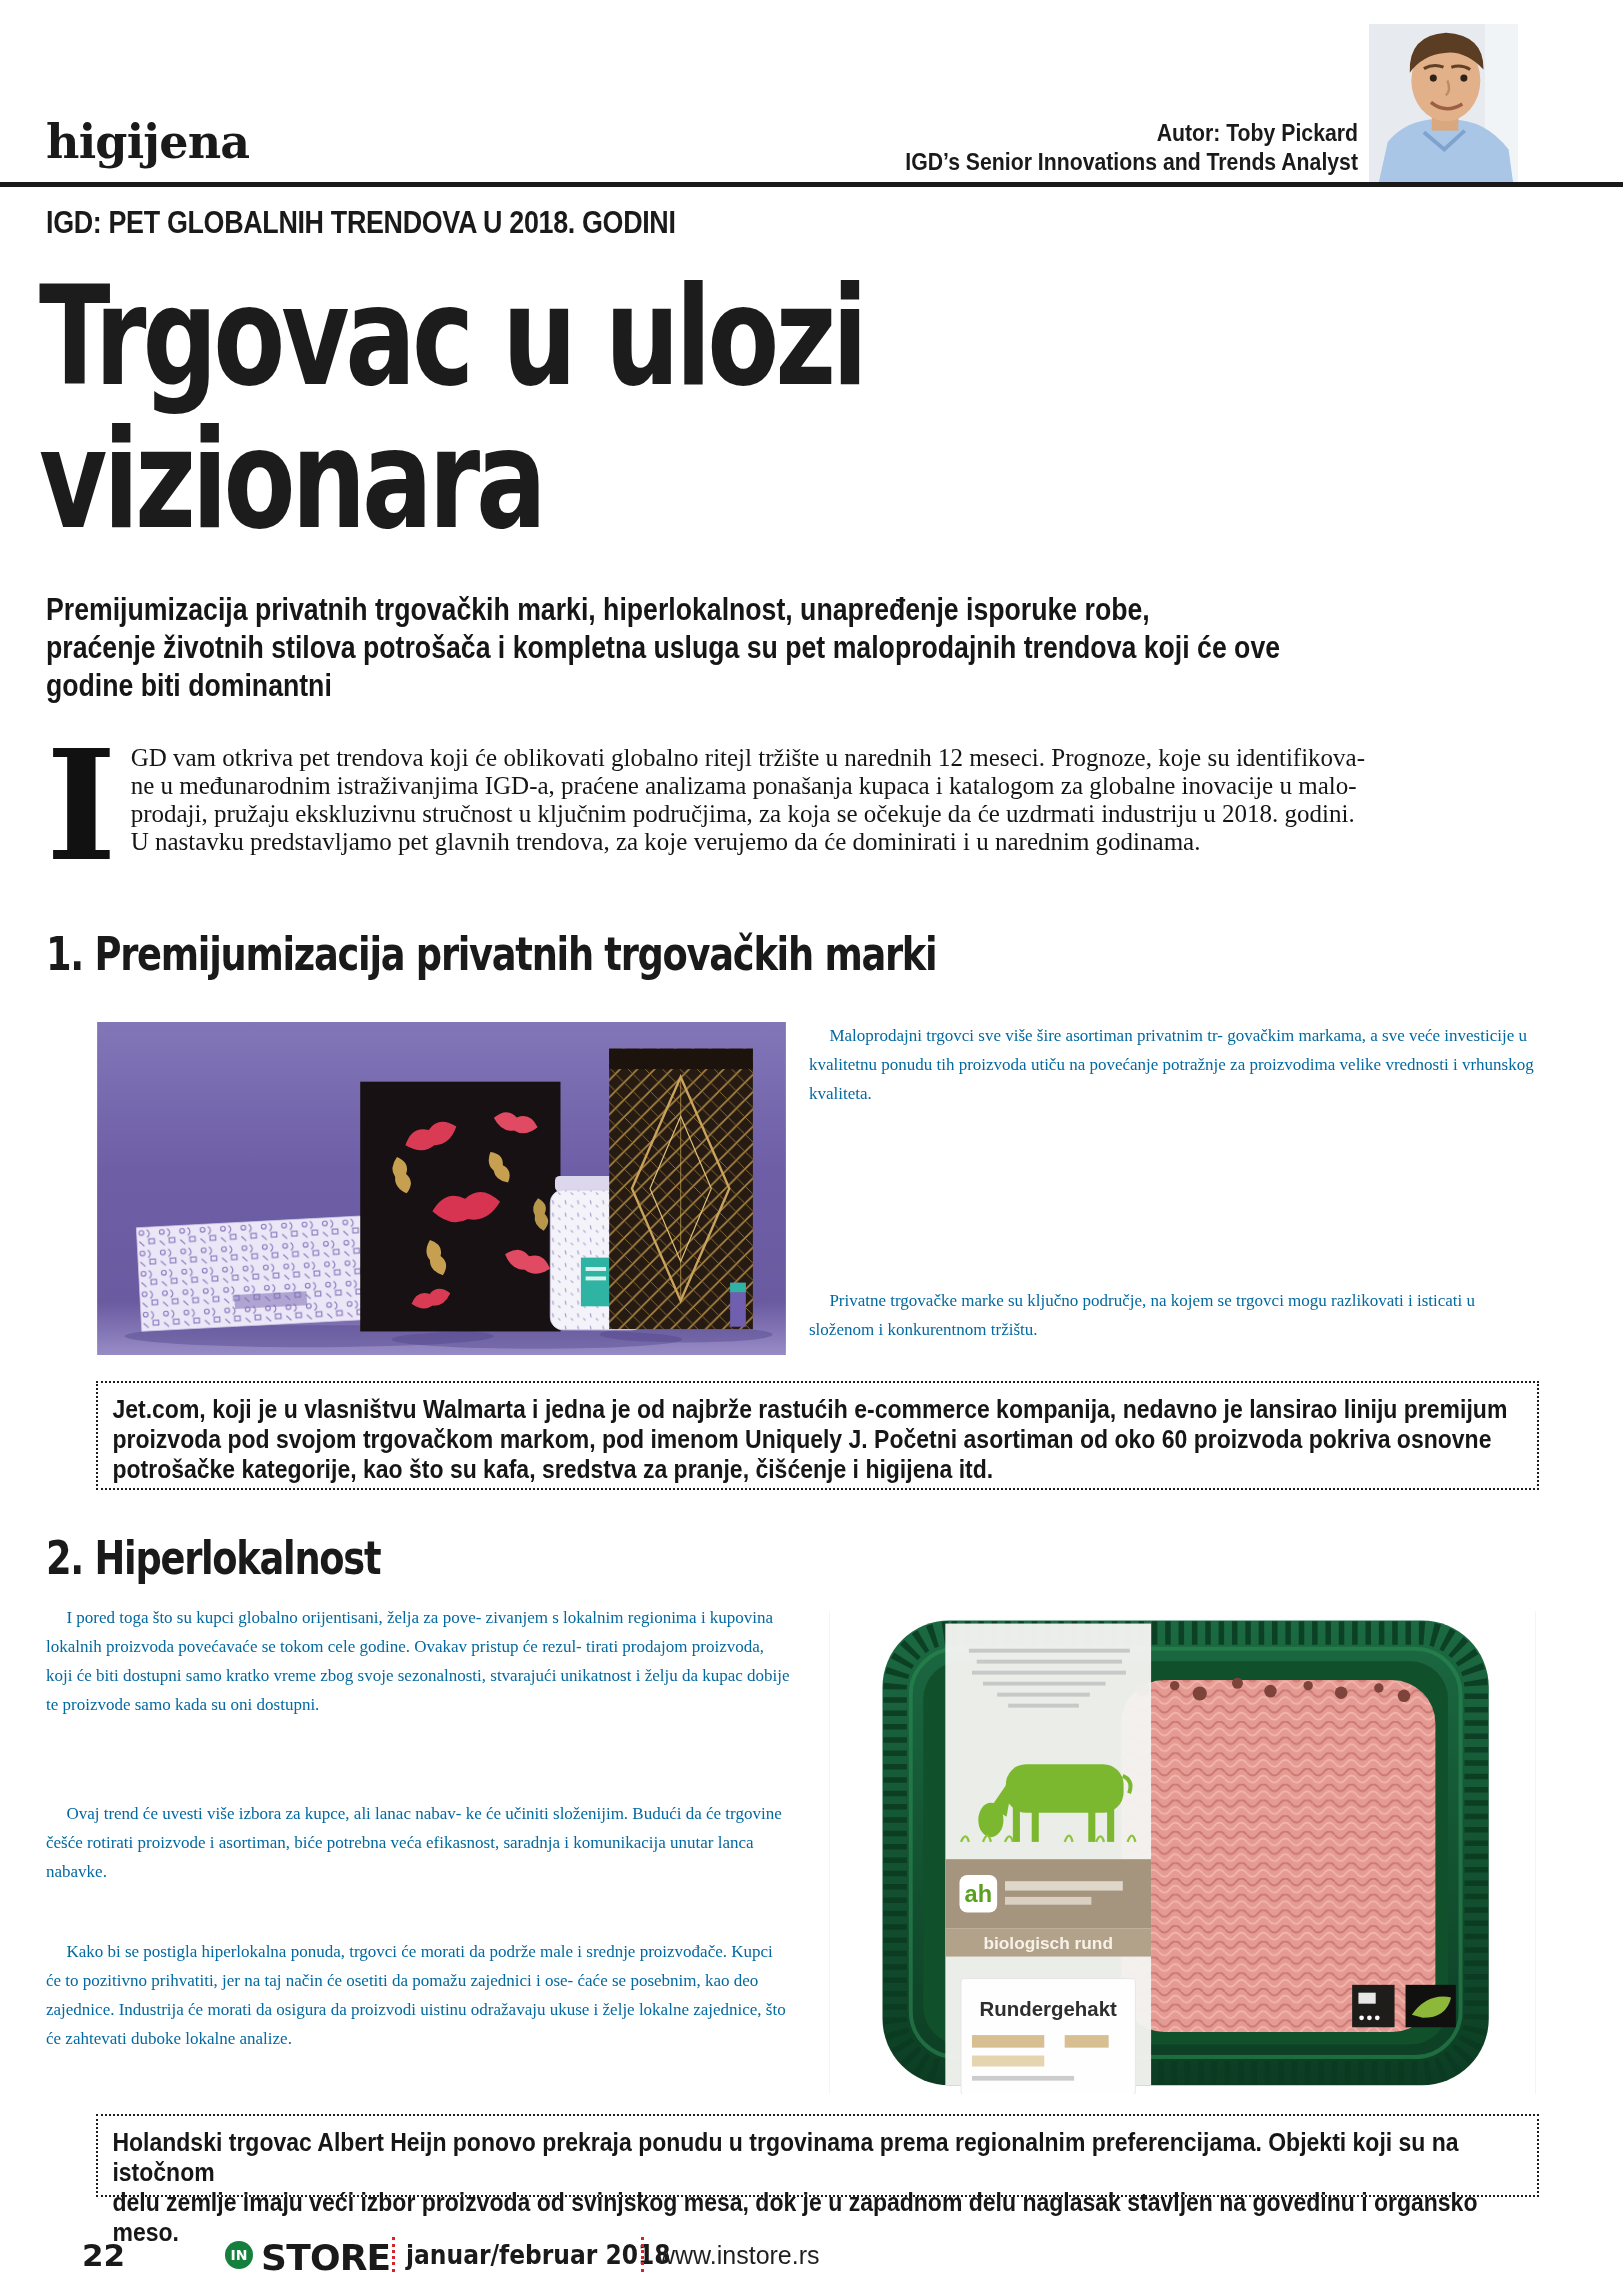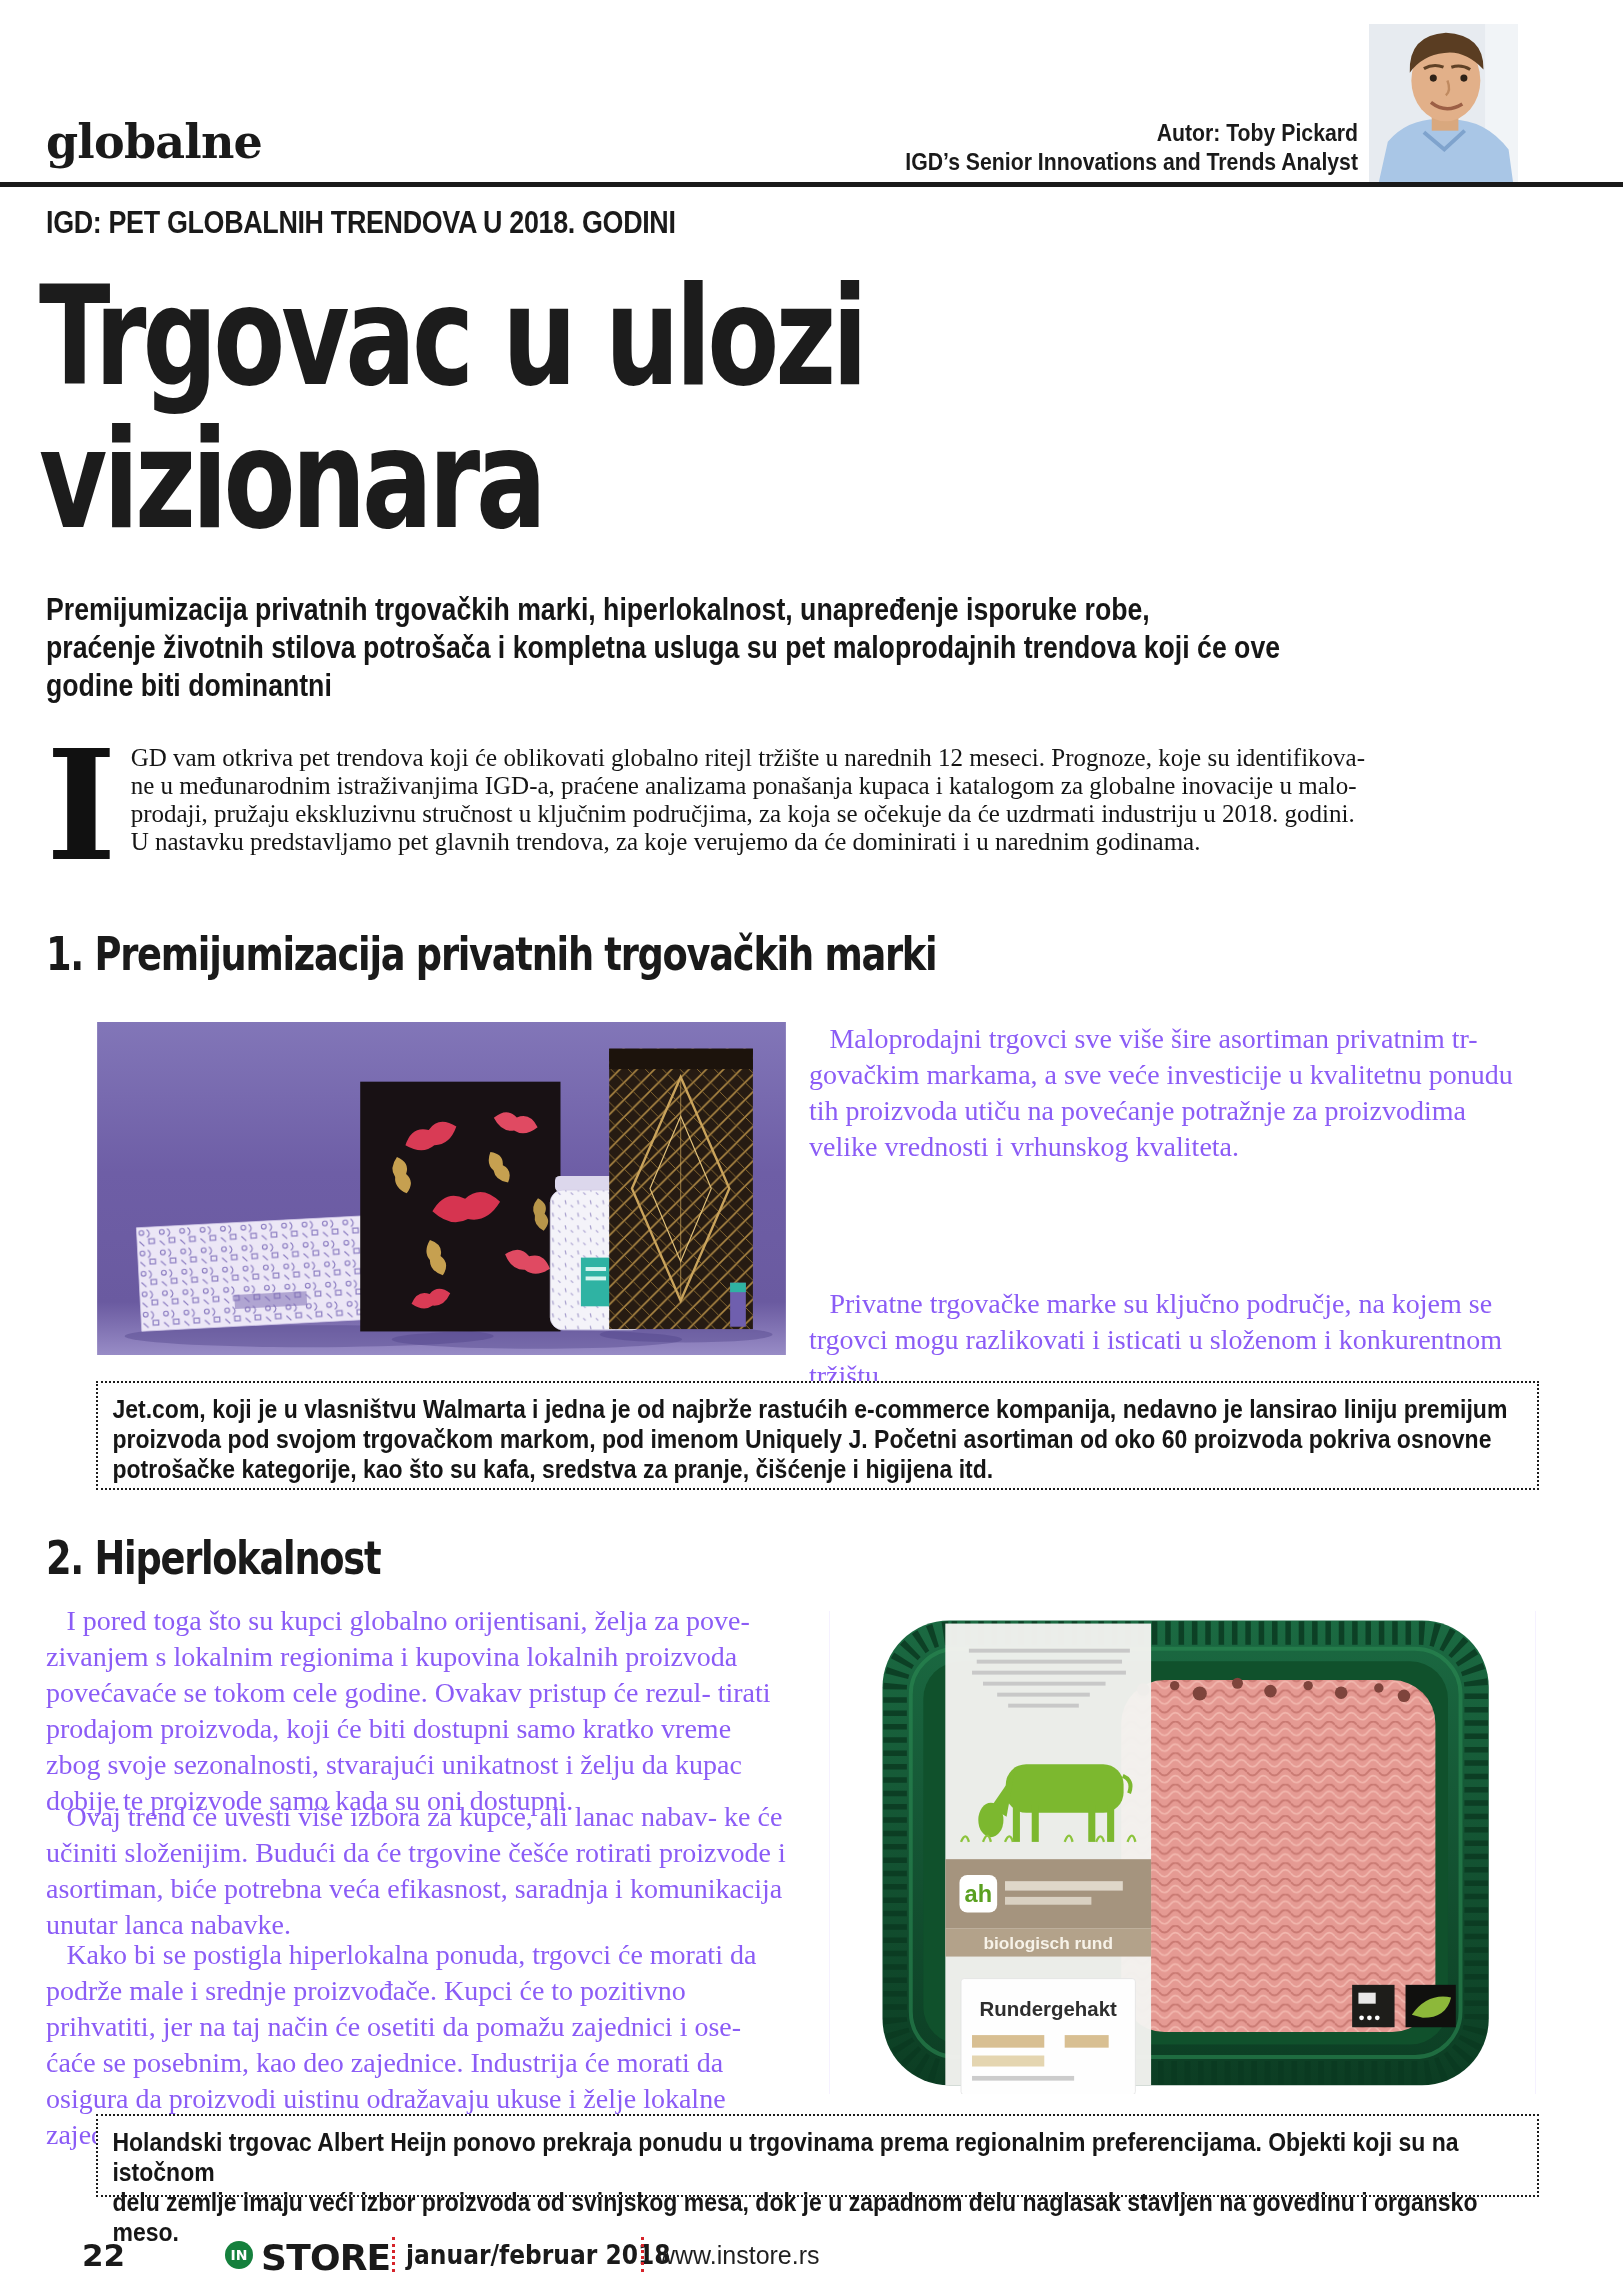--- a/index.html
+++ b/index.html
@@ -36,21 +36,21 @@
   .lines{white-space:pre-line;}
 
   
   .sechead{font-family:"DejaVu Sans", sans-serif;font-weight:bold;font-size:46px;
            letter-spacing:-1.6px;color:#1a1a1a;transform:scaleX(.8);transform-origin:0 0;
            white-space:nowrap;}
   #s1head{left:46px;top:927px;}
   #s2head{left:46px;top:1531px;}
 
   
-  .para{font-size:28px;line-height:36px;color:#8b5cf6;text-indent:20.4px;}
+  .para{font-size:17px;line-height:29px;color:#0369a1;text-indent:20.4px;}
   #s1p1{left:809px;top:1021px;width:730px;}
   #s1p2{left:809px;top:1168px;width:730px;}
   #s1p3{left:809px;top:1286px;width:730px;}
   #s2p1{left:46px;top:1603px;width:746px;}
   #s2p2{left:46px;top:1799px;width:746px;}
   #s2p3{left:46px;top:1937px;width:746px;}
 
   
   #img1{left:97px;top:1022px;width:689px;height:333px;}
   #img2{left:829px;top:1611px;width:707px;height:483px;background:#8b5cf6;}
@@ -74,21 +74,21 @@
   #rdiv1{left:392px;top:2237px;}
   #rdiv2{left:641px;top:2237px;}
   #issue{left:406px;top:2240px;font-size:26px;transform:scaleX(.9);transform-origin:0 0;white-space:nowrap;}
   #site{left:657px;top:2241px;font-family:"Liberation Sans", sans-serif;font-size:25px;color:#1f1f1f;white-space:nowrap;}
 </style>
 </head>
 <body>
 
 <div id="page">
 
-  <div class="abs" id="analiza">globalne</div>
+  <div class="abs" id="analiza">higijena</div>
 
   <div class="abs" id="author">
     <div>Autor: Toby Pickard</div>
     <div>IGD’s Senior Innovations and Trends Analyst</div>
   </div>
 
   <div class="abs" id="photo">
     <svg width="149" height="160" viewBox="0 0 190 204">
       <rect width="190" height="204" fill="#e7ebf0"></rect>
       <rect x="148" width="42" height="204" fill="#f1f4f7"></rect>

